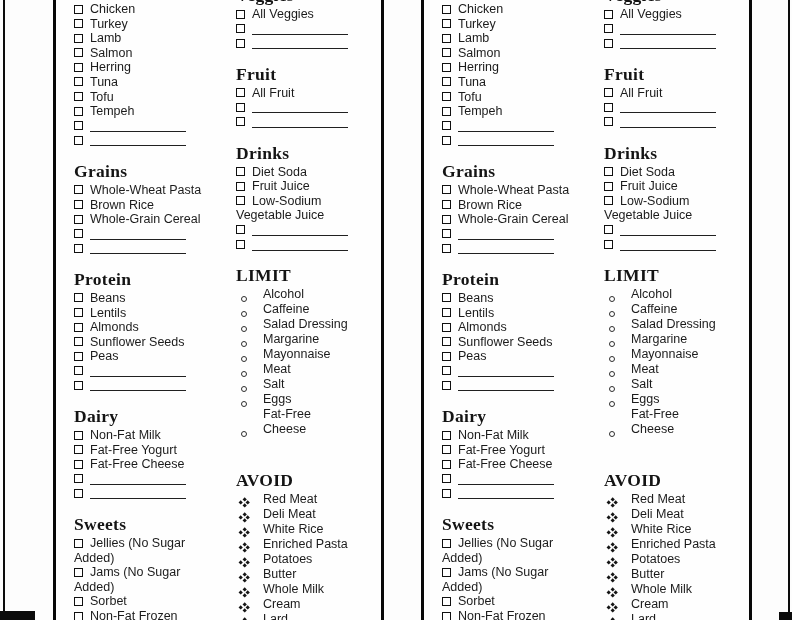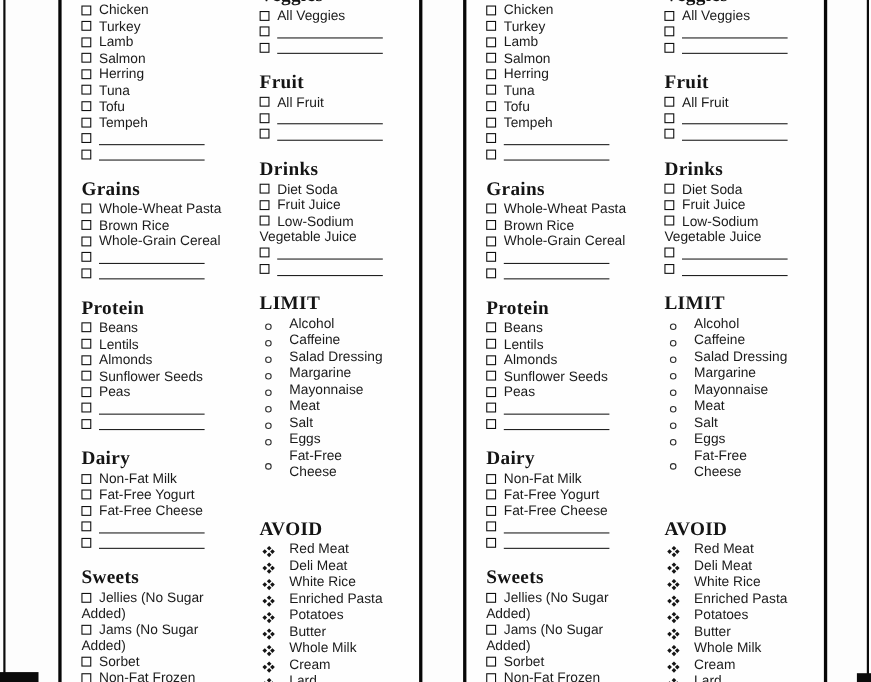--- a/index.html
+++ b/index.html
@@ -29,21 +29,21 @@
   .heading.gap{margin-top:34px;}
   .item{font-size:12.5px;line-height:14.6px;color:#1b1b1b;}
   .cb{
     display:inline-block;box-sizing:border-box;width:9px;height:9px;
     border:1.6px solid #101010;margin-right:7px;vertical-align:-0.5px;background:#fff;
   }
   .blankline{
     display:inline-block;width:96px;height:9px;
     border-bottom:1.8px solid #202020;vertical-align:-2px;
   }
-  .item.circle,.item.diamond{display:flex;align-items:center;line-height:15px;}
+  .item.circle,.item.diamond{display:flex;align-items:flex-end;line-height:15px;}
   .mcol{flex:0 0 27px;padding-top:4px;}
   .circle-dot{
     box-sizing:border-box;width:6px;height:6px;margin-left:5px;
     border:1.3px solid #2e2e2e;border-radius:50%;background:#fff;
   }
   .diamond-ic{position:relative;width:9px;height:9px;margin-left:4px;margin-top:0px;}
   .petal{position:absolute;width:3.4px;height:3.4px;background:#151515;transform:rotate(45deg);}
   .petal.p1{top:-0.6px;left:2.8px;}
   .petal.p2{top:2.8px;left:6.2px;}
   .petal.p3{top:6.2px;left:2.8px;}

